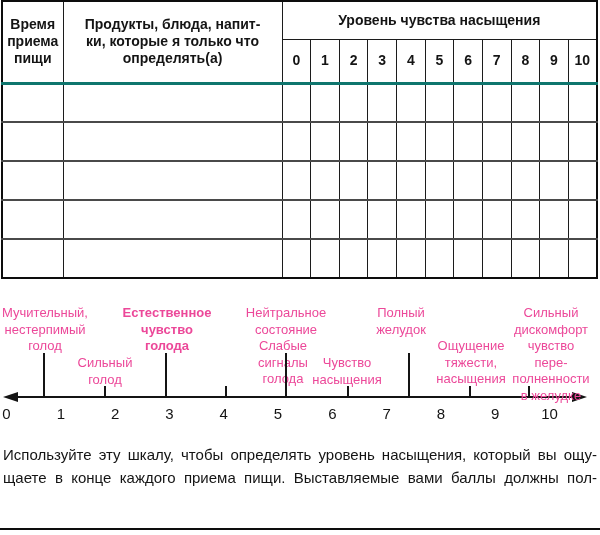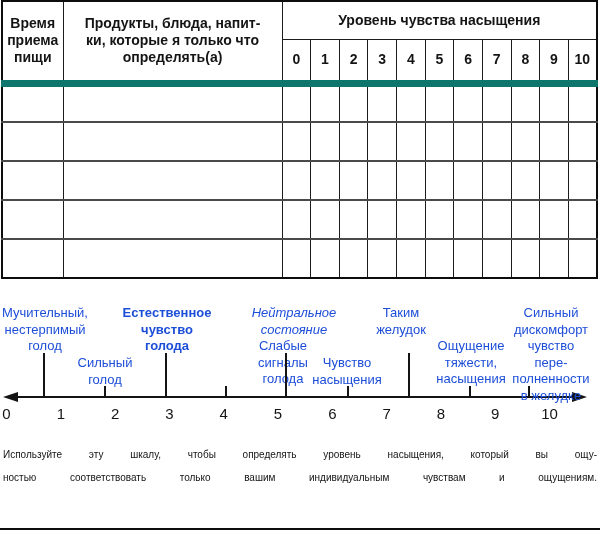--- a/index.html
+++ b/index.html
@@ -18,52 +18,52 @@
   }
   table.diary th, table.diary td {
     border:1px solid #1c1c1c; padding:0; vertical-align:middle;
   }
   table.diary th {
     font-weight:bold; text-align:center; font-size:14px; line-height:17px;
     white-space:pre-line;
   }
   tr.r-top   { height:38px; }
   tr.r-nums  { height:44px; }
-  tr.r-top th[rowspan], tr.r-nums th { border-bottom:7px solid #0f766e; }
+  tr.r-top th[rowspan], tr.r-nums th { border-bottom:3px solid #0f766e; }
   th.th-time { font-size:13.5px; }
   th.th-level{ font-size:14.5px;margin-left:25px; }
   th.th-num  { font-size:14.5px; }
   tbody.body tr { height:39px; }
   tbody.body td { border-top:2px solid #4a4a4a; }
 
   
   .scale-label {
     position:absolute; transform:translateX(-50%);
     text-align:center; font-size:13px; line-height:16.5px;
-    white-space:pre-line; color:#1d4ed8;
+    white-space:pre-line; color:#ec4899;
   }
   .tick {
     position:absolute; width:2px; background:#141414; transform:translateX(-50%);
   }
   .tick.long  { top:353px; height:44px; }
   .tick.short { top:386px; height:11px; }
   .axis-line { position:absolute; top:396px; height:2px; background:#141414; }
   .arrow { position:absolute; top:392px; width:0; height:0;
            border-top:5px solid transparent; border-bottom:5px solid transparent; }
   .arrow.left  { left:3px;  border-right:15px solid #141414; }
   .arrow.right { left:572px; border-left:15px solid #141414; }
   .axis-num {
     position:absolute; top:405px; transform:translateX(-50%);
     font-size:15px; color:#141414;
   }
 
   
   .instructions {
     position:absolute; left:3px; top:443px; width:594px;
-    font-size:10px; line-height:23px; color:#141414;
+    font-size:15px; line-height:23px; color:#141414;
   }
   .instr-line { text-align:justify; text-align-last:justify; }
   .instr-line.last { text-align-last:left; }
 
   .bottom-rule {
     position:absolute; left:0; top:528px; width:600px; height:2px; background:#0d0d0d;
   }
 </style>
 </head>
 <body>
@@ -190,27 +190,27 @@
 голод</div>
       <div class="tick short" style="left: 105px;"></div>
       <div class="scale-label" style="left: 167px; top: 305px; font-weight: bold;">Естественное
 чувство
 голода</div>
       <div class="tick long" style="left: 166px;"></div>
       <div class="scale-label" style="left: 243px; top: 338px; margin-left: 40px;">Слабые
 сигналы
 голода</div>
       <div class="tick short" style="left: 226px;"></div>
-      <div class="scale-label" style="left: 294px; top: 305px; font-style: italic;">Нейтральное
+      <div class="scale-label" style="left: 286px; top: 305px;">Нейтральное
 состояние</div>
       <div class="tick long" style="left: 286px;"></div>
       <div class="scale-label" style="left: 347px; top: 355px;">Чувство
 насыщения</div>
       <div class="tick short" style="left: 348px;"></div>
-      <div class="scale-label" style="left: 401px; top: 305px;">Таким
+      <div class="scale-label" style="left: 401px; top: 305px;">Полный
 желудок</div>
       <div class="tick long" style="left: 409px;"></div>
       <div class="scale-label" style="left: 471px; top: 338px;">Ощущение
 тяжести,
 насыщения</div>
       <div class="tick short" style="left: 470px;"></div>
       <div class="scale-label" style="left: 551px; top: 305px;">Сильный
 дискомфорт
 чувство пере-
 полненности
@@ -224,18 +224,18 @@
       <div class="axis-num" style="left: 278px;">5</div>
       <div class="axis-num" style="left: 332.3px;">6</div>
       <div class="axis-num" style="left: 386.6px;">7</div>
       <div class="axis-num" style="left: 440.9px;">8</div>
       <div class="axis-num" style="left: 495.2px;">9</div>
       <div class="axis-num" style="left: 549.5px;">10</div>
     </div>
 
   <div class="instructions">
       <div class="instr-line">Используйте эту шкалу, чтобы определять уровень насыщения, который вы ощу-</div>
-      <div class="instr-line">ностью соответствовать только вашим индивидуальным чувствам и ощущениям.</div>
+      <div class="instr-line">щаете в конце каждого приема пищи. Выставляемые вами баллы должны пол-</div>
     </div>
 
   <div class="bottom-rule"></div>
 
 </div>
 
 </body></html>

